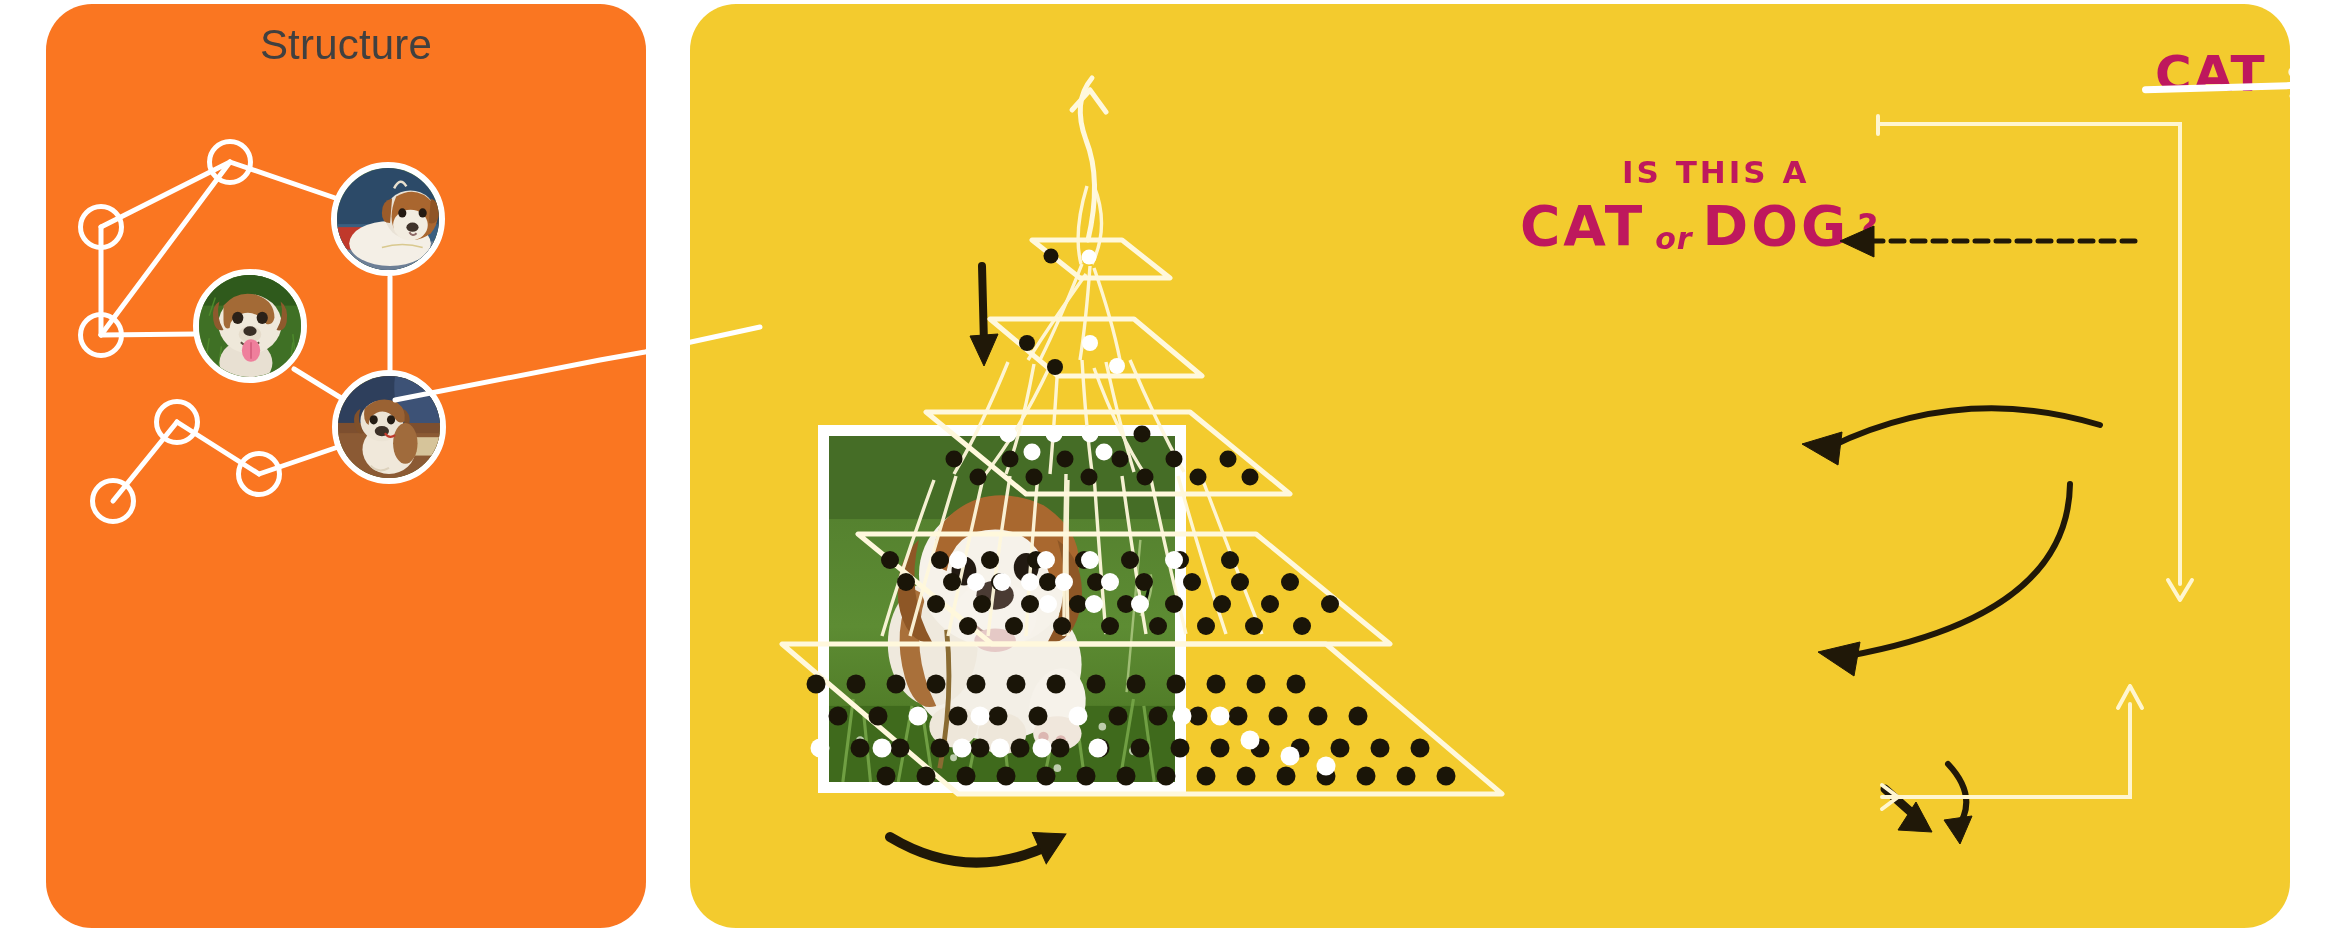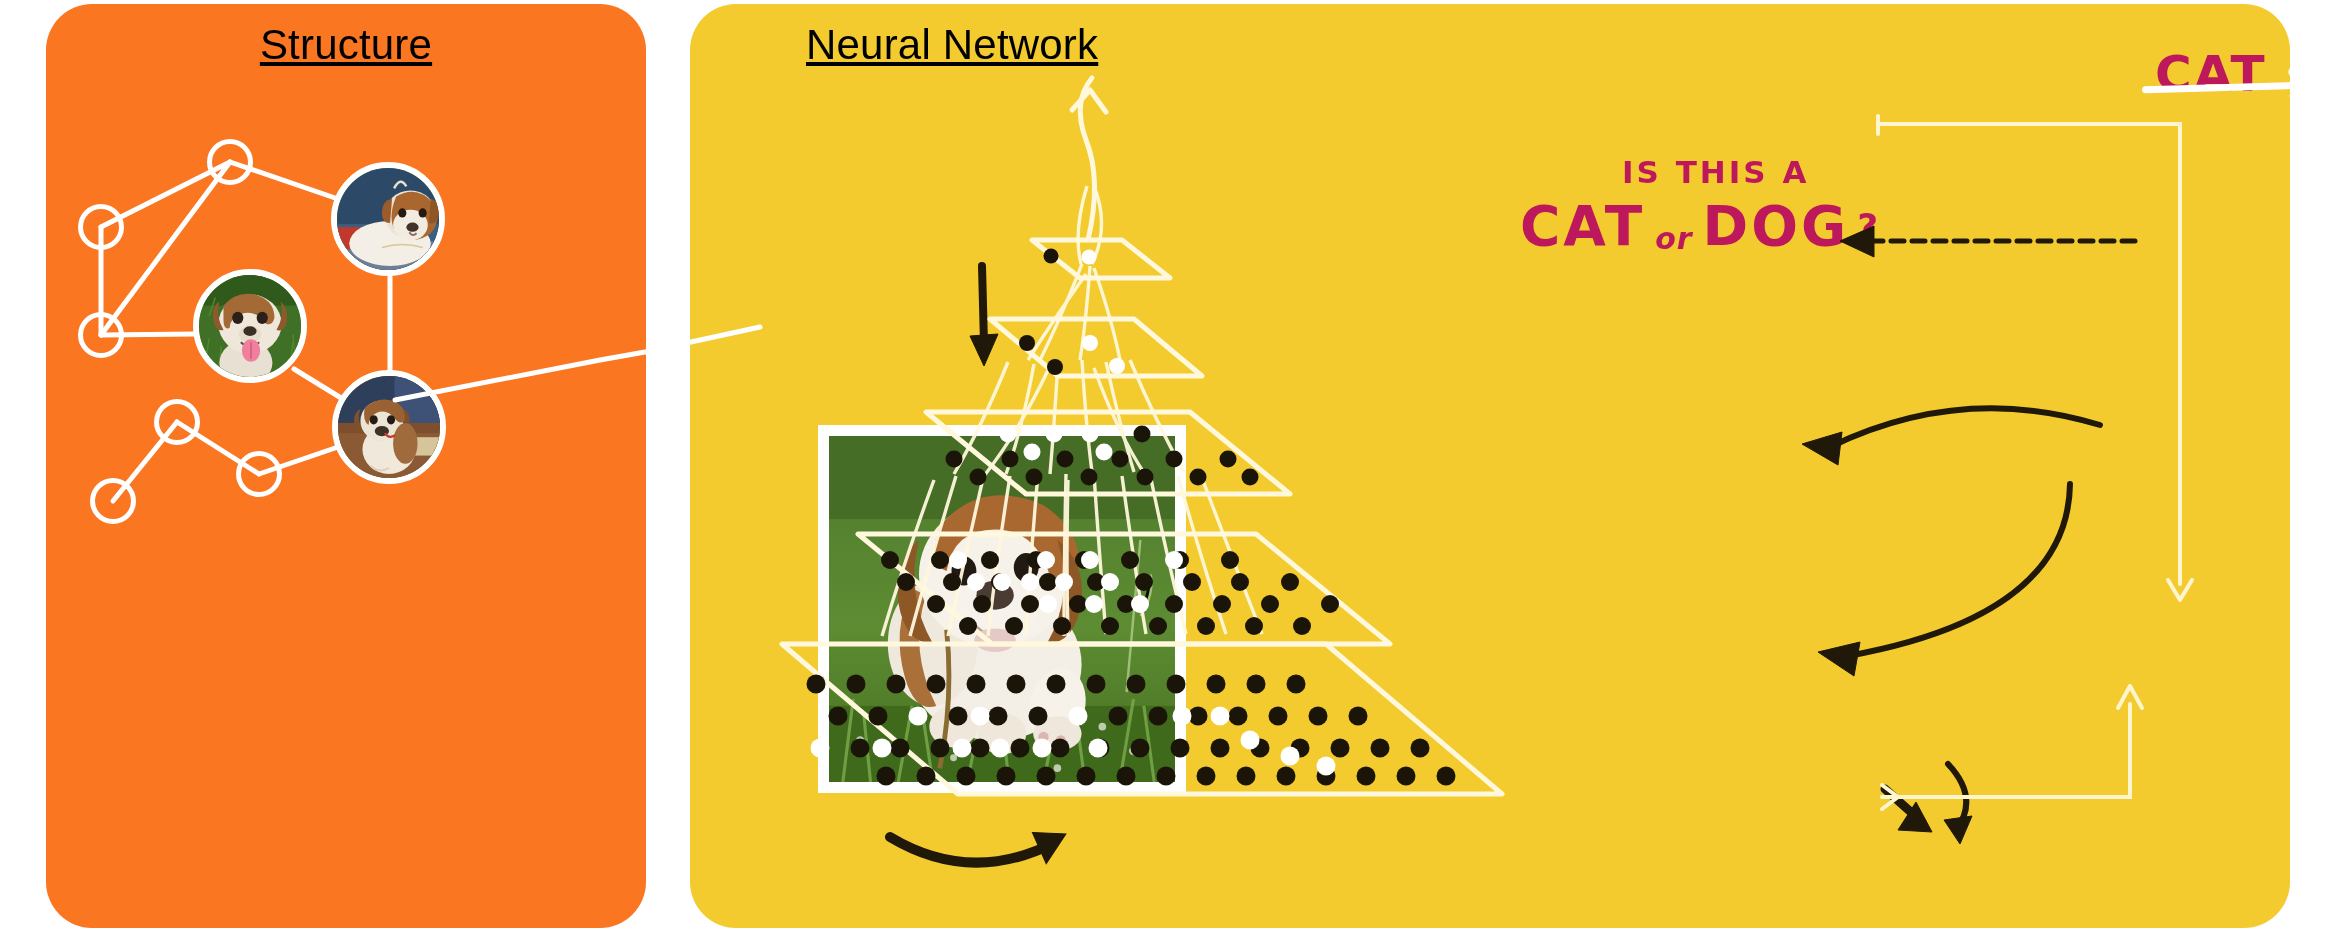--- a/index.html
+++ b/index.html
@@ -35,27 +35,26 @@
     top: 4px;
     width: 1600px;
     height: 924px;
     background: #F3CB2E;
     border-radius: 46px;
   }
 
   .panel-title {
     position: absolute;
     top: 16px;
-    color: #000000;
+    color: #404040;
     font-size: 42px;
     font-weight: 500;
     letter-spacing: 0.2px;
     line-height: 1.2;
     white-space: nowrap;
-    text-decoration: underline;
   }
   #structure-title { left: 0; width: 600px; text-align: center; }
   #nn-title { left: 116px; }
 
   
   .svg-layer {
     position: absolute;
     left: 0; top: 0;
     width: 100%;
     height: 100%;
@@ -251,21 +250,20 @@
       </svg>
     </div>
   </div>
 
   <svg class="svg-layer" style="z-index:5;" viewBox="0 0 2330 936">
     <path d="M395 400 L600 360 L645 352 L760 327" stroke="#FFFFFF" stroke-width="5" fill="none" stroke-linecap="round"></path>
   </svg>
 
   <div class="panel" id="nn-panel">
 
-    <div class="panel-title" id="nn-title">Neural Network</div>
 
     <div class="hand" id="cat-word">CAT</div>
     <div id="cat-strike"></div>
 
     <svg class="svg-layer" viewBox="0 0 1600 924">
       <g stroke="#FFF8DC" stroke-width="5" stroke-linecap="round" fill="#FFF8DC">
         <line x1="1614" y1="44" x2="1628" y2="32"></line>
         <circle cx="1655" cy="31" r="3.2"></circle>
         <circle cx="1604" cy="68" r="3.2"></circle>
         <line x1="1690" y1="28" x2="1704" y2="26"></line>

